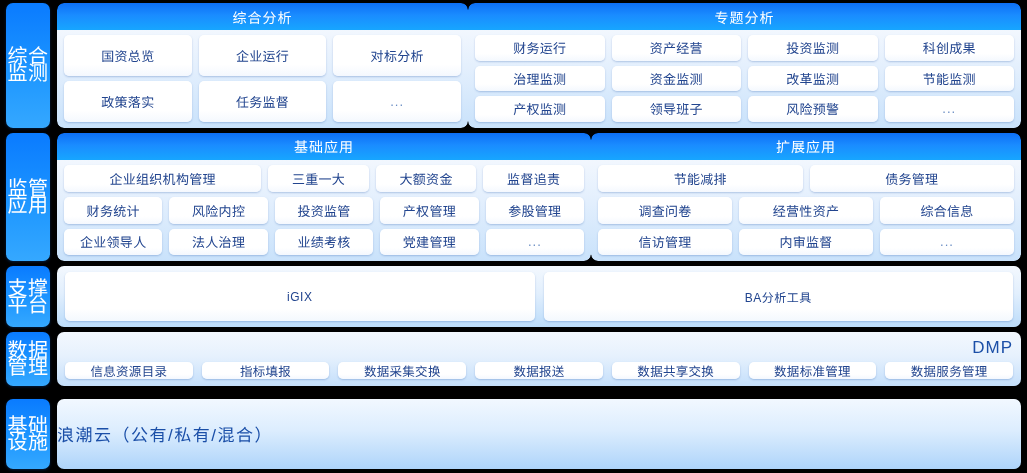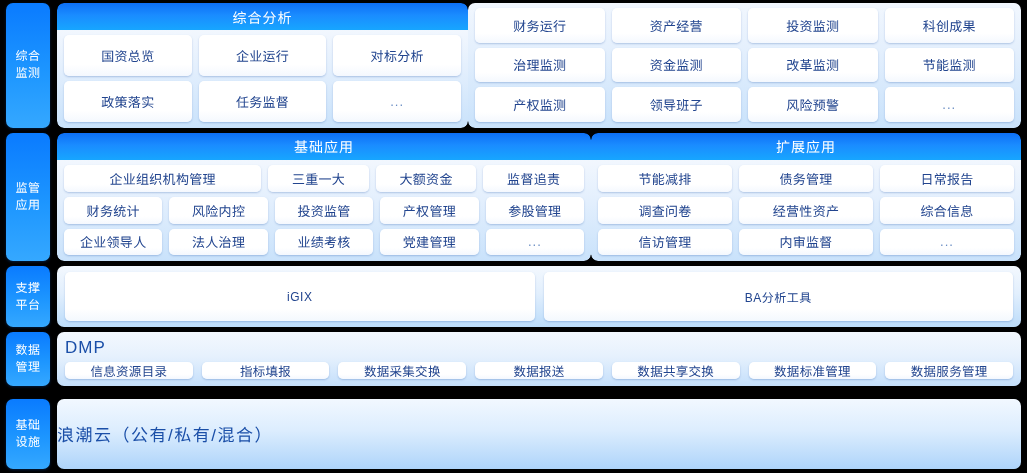--- a/index.html
+++ b/index.html
@@ -37,21 +37,21 @@
   
   .stage-label {
     width: 44px;
     min-width: 44px;
     border-radius: 7px;
     background: linear-gradient(180deg, #0a7bff 0%, #1d96ff 55%, #35a8ff 100%);
     color: #ffffff;
     display: flex;
     align-items: center;
     justify-content: center;
-    font-size: 12px;
+    font-size: 20px;
     line-height: 17px;
     letter-spacing: 0.5px;
     text-align: center;
     font-weight: 400;
     box-shadow: 0 1px 3px rgba(0, 60, 140, .45);
   }
   .stage-label span { display: block; }
 
   
   .panels {
@@ -138,21 +138,21 @@
   .dmp-panel {
     flex: 1 1 auto;
     background: linear-gradient(180deg, #f3f8fe 0%, #e6f1fd 45%, #c4dffb 100%);
     border-radius: 7px;
     padding: 4px 8px 7px 8px;
     display: flex;
     flex-direction: column;
     box-sizing: border-box;
   }
   .dmp-title {
-    text-align: left;
+    text-align: right;
     color: #1b4fa8;
     font-size: 17px;
     letter-spacing: 1px;
     padding: 2px 0 4px 0;
   }
   .dmp-tiles {
     display: flex;
     flex-direction: row;
     gap: 9px;
     flex: 1 1 auto;
@@ -217,20 +217,21 @@
           </div>
           <div class="tile-row">
             <div class="tile">政策落实</div>
             <div class="tile">任务监督</div>
             <div class="tile ellipsis">...</div>
           </div>
         </div>
       </div>
 
       <div class="panel" style="flex:1 1 auto;">
+        <div class="panel-head">专题分析</div>
         <div class="panel-body">
           <div class="tile-row">
             <div class="tile">财务运行</div>
             <div class="tile">资产经营</div>
             <div class="tile">投资监测</div>
             <div class="tile">科创成果</div>
           </div>
           <div class="tile-row">
             <div class="tile">治理监测</div>
             <div class="tile">资金监测</div>
@@ -283,21 +284,20 @@
           </div>
         </div>
       </div>
 
       <div class="panel" style="flex:1 1 auto;">
         <div class="panel-head">扩展应用</div>
         <div class="panel-body">
           <div class="tile-row">
             <div class="tile">节能减排</div>
             <div class="tile">债务管理</div>
-            <div class="tile">日常报告</div>
           </div>
           <div class="tile-row">
             <div class="tile">调查问卷</div>
             <div class="tile">经营性资产</div>
             <div class="tile">综合信息</div>
           </div>
           <div class="tile-row">
             <div class="tile">信访管理</div>
             <div class="tile">内审监督</div>
             <div class="tile ellipsis">...</div>

